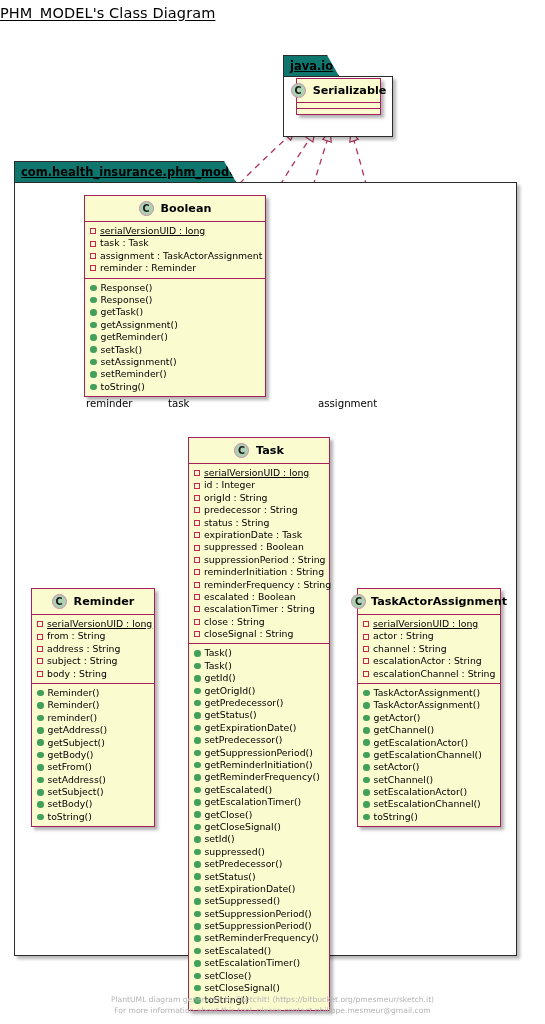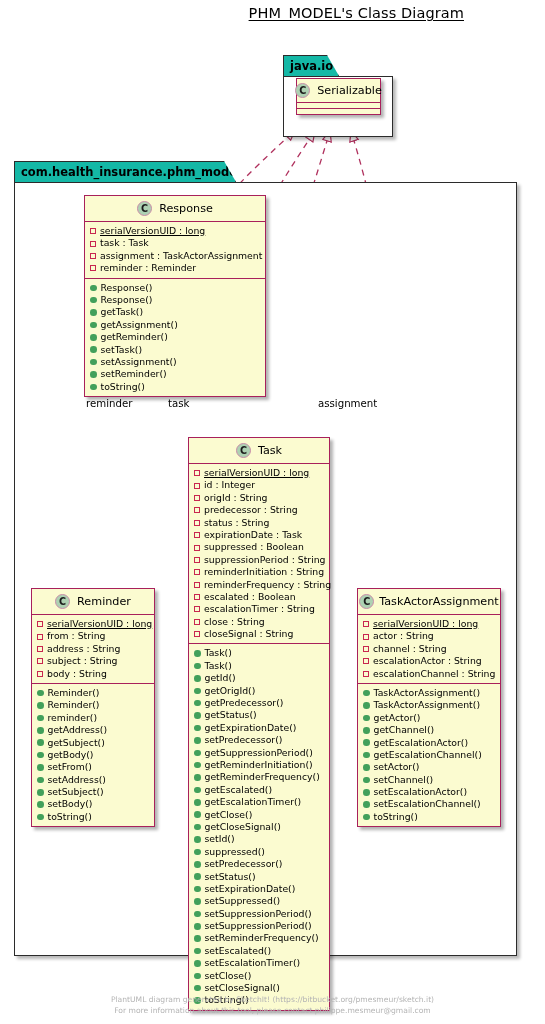--- a/index.html
+++ b/index.html
@@ -23,21 +23,21 @@
     width: 545px;
     height: 1024px;
   }
 
   
   .diagram-title {
     position: absolute;
     left: 0;
     top: 5px;
     width: 464px;
-    text-align: right;
+    text-align: left;
     font-size: 14.5px;
     font-weight: normal;
     color: #000000;
     letter-spacing: 0.1px;
   }
   .diagram-title span {
     text-decoration: underline;
     text-underline-offset: 2px;
   }
 
@@ -54,30 +54,31 @@
   .pkg {
     position: absolute;
     box-sizing: border-box;
   }
   .pkg-tab {
     position: absolute;
     left: 0;
     top: 0;
     height: 21px;
     box-sizing: border-box;
-    background: #14b8a6;
+    background: #0f766e;
     border: 1.4px solid #2b2b2b;
     border-bottom: none;
     display: flex;
     align-items: center;
     padding: 0 16px 0 6px;
     font-size: 11.5px;
     font-weight: bold;
     color: #000000;
     clip-path: polygon(0 0, calc(100% - 12px) 0, 100% 100%, 0 100%);
+    text-decoration: underline;
   }
   .pkg-body {
     position: absolute;
     left: 0;
     box-sizing: border-box;
     background: #ffffff;
     border: 1.4px solid #2b2b2b;
     box-shadow: 3px 3px 3px rgba(0,0,0,0.28);
   }
 
@@ -95,21 +96,21 @@
     display: flex;
     align-items: center;
     justify-content: center;
     gap: 7px;
     padding: 5px 6px 5px 6px;
     border-bottom: 1.5px solid #a8205b;
     background: #fbfbd0;
   }
   .cls-name {
     font-size: 11.2px;
-    font-weight: normal;
+    font-weight: bold;
     color: #000000;
     white-space: nowrap;
   }
   .c-badge {
     width: 15px;
     height: 15px;
     border-radius: 50%;
     background: #add1b2;
     border: 1.4px solid #c98ca8;
     display: flex;
@@ -229,21 +230,21 @@
   <div class="pkg" style="left:14px; top:161px; width:503px; height:795px;">
     <div class="pkg-tab" style="width:222px;">
       <span>com.health_insurance.phm_model</span>
     </div>
     <div class="pkg-body" style="top:21px; width:503px; height:774px;"></div>
   </div>
 
   <div class="cls" style="left:84px; top:195px; width:182px;">
     <div class="cls-header">
       <span class="c-badge">C</span>
-      <span class="cls-name">Response</span>
+      <span class="cls-name">Boolean</span>
     </div>
     <div class="cls-section attrs">
         <div class="member underlined">
           <span class="ico-field"></span>
           <span class="mtext">serialVersionUID : long</span>
         </div>
         <div class="member">
           <span class="ico-field"></span>
           <span class="mtext">task : Task</span>
         </div>

